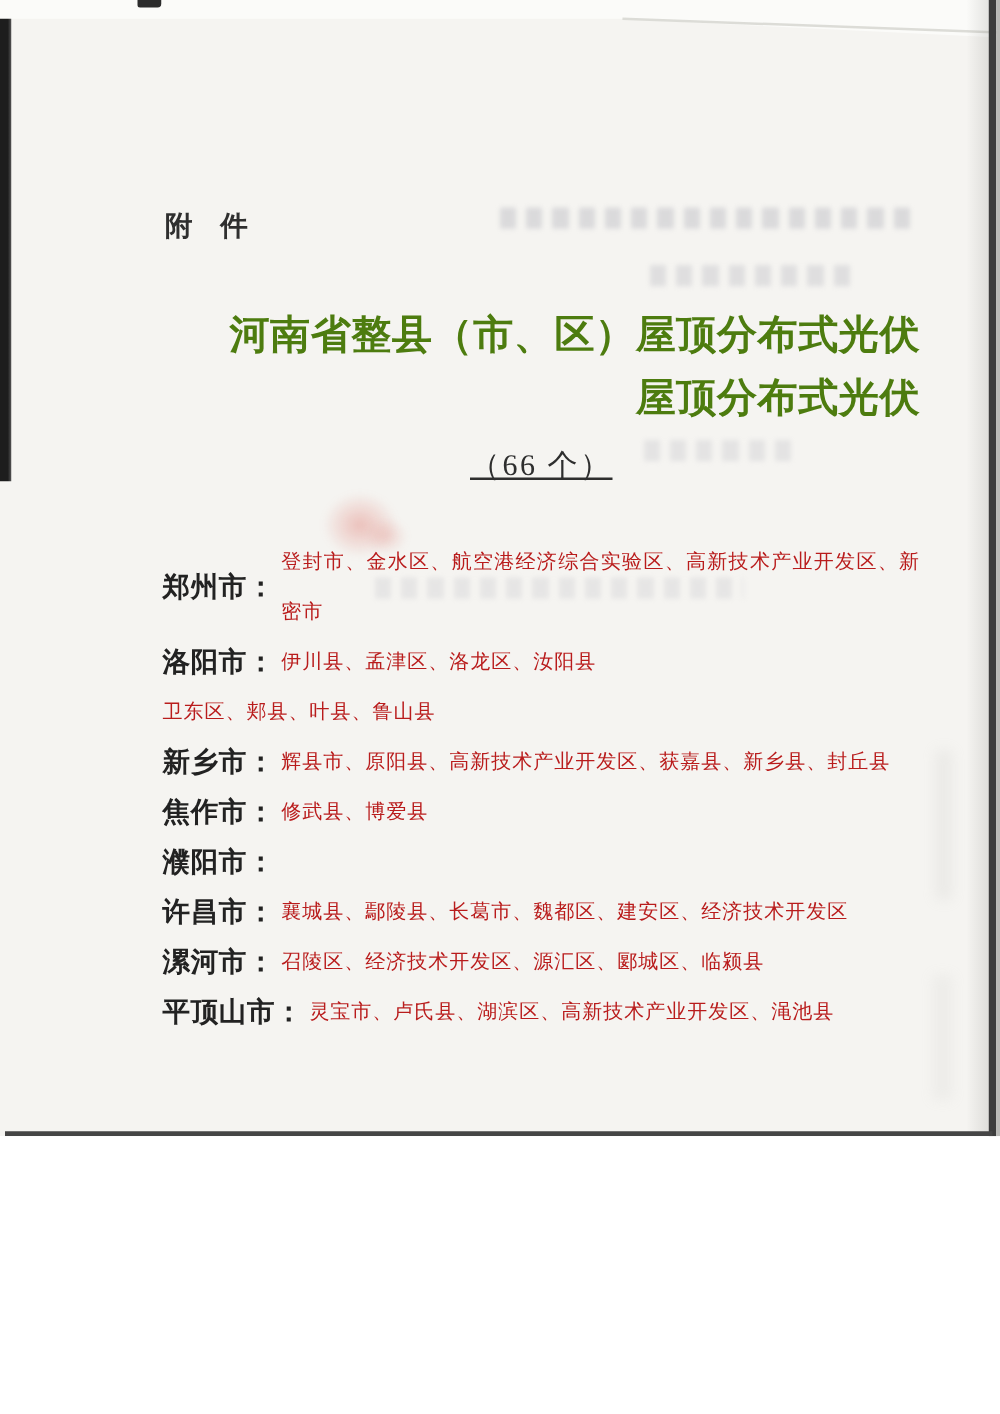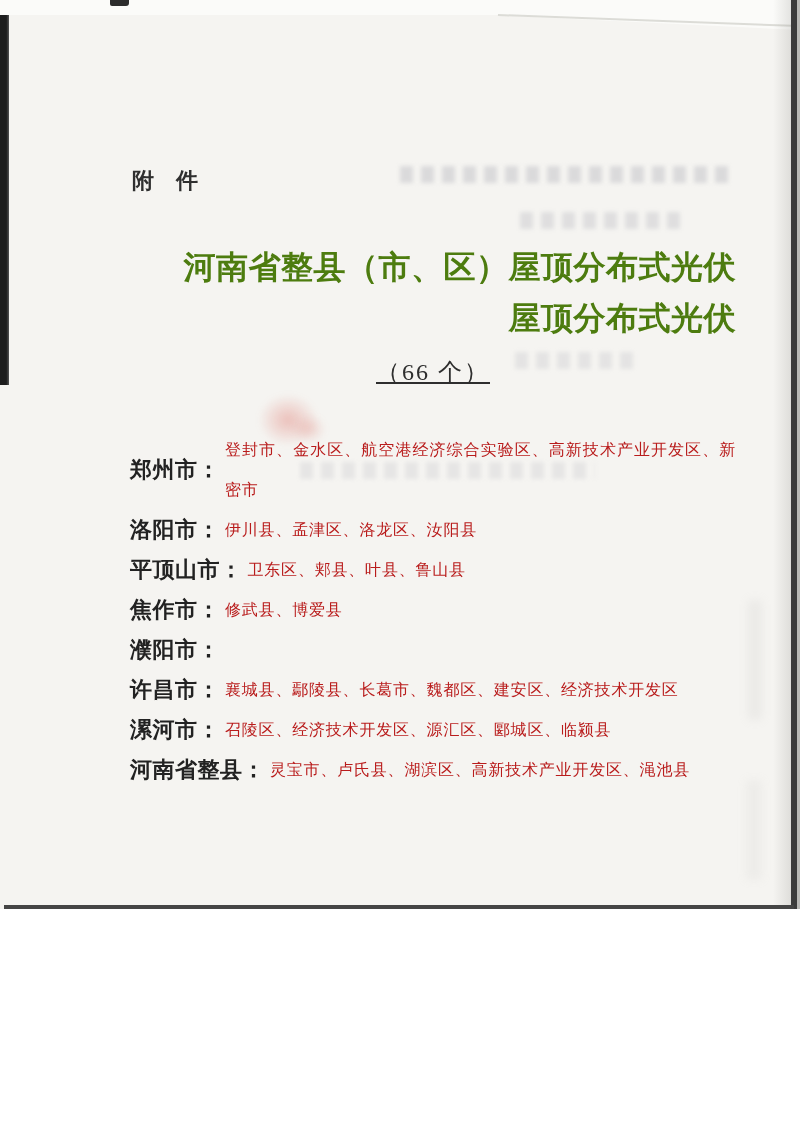--- a/index.html
+++ b/index.html
@@ -98,39 +98,42 @@
     <div class="list">
       <div class="entry">
         <span class="city">郑州市：</span>
         <span class="districts">登封市、金水区、航空港经济综合实验区、高新技术产业开发区、新密市</span>
       </div>
       <div class="entry">
         <span class="city">洛阳市：</span>
         <span class="districts">伊川县、孟津区、洛龙区、汝阳县</span>
       </div>
       <div class="entry">
-        <span class="city">平顶山市：</span>
         <span class="districts">卫东区、郏县、叶县、鲁山县</span>
+      </div>
+      <div class="entry">
+        <span class="city">新乡市：</span>
+        <span class="districts">辉县市、原阳县、高新技术产业开发区、获嘉县、新乡县、封丘县</span>
       </div>
       <div class="entry">
         <span class="city">焦作市：</span>
         <span class="districts">修武县、博爱县</span>
       </div>
       <div class="entry">
         <span class="city">濮阳市：</span>
       </div>
       <div class="entry">
         <span class="city">许昌市：</span>
         <span class="districts">襄城县、鄢陵县、长葛市、魏都区、建安区、经济技术开发区</span>
       </div>
       <div class="entry">
         <span class="city">漯河市：</span>
         <span class="districts">召陵区、经济技术开发区、源汇区、郾城区、临颍县</span>
       </div>
       <div class="entry">
-        <span class="city">河南省整县：</span>
+        <span class="city">平顶山市：</span>
         <span class="districts">灵宝市、卢氏县、湖滨区、高新技术产业开发区、渑池县</span>
       </div>
     </div>
   </div>
 
   <div class="pagenum">— 4 —</div>
 </div>
 
 </body></html>

